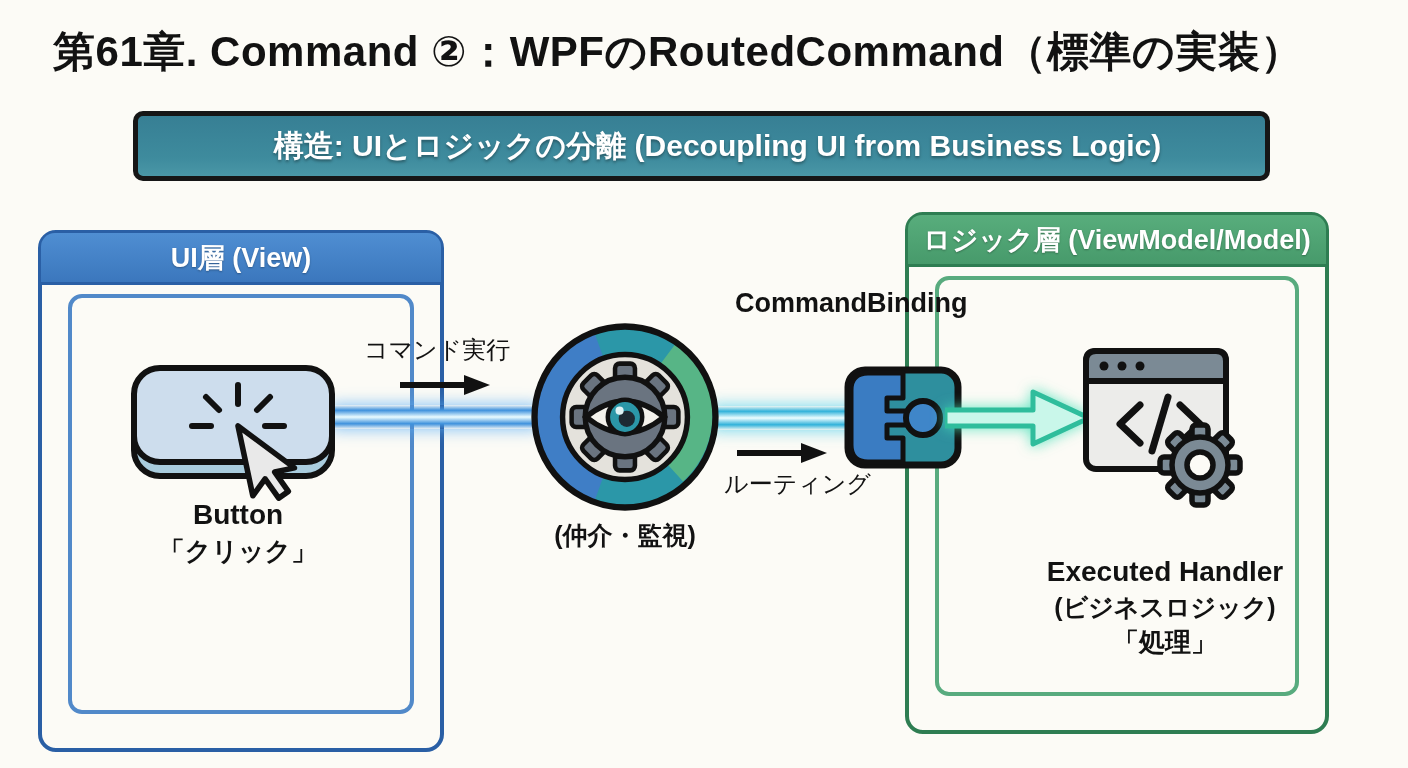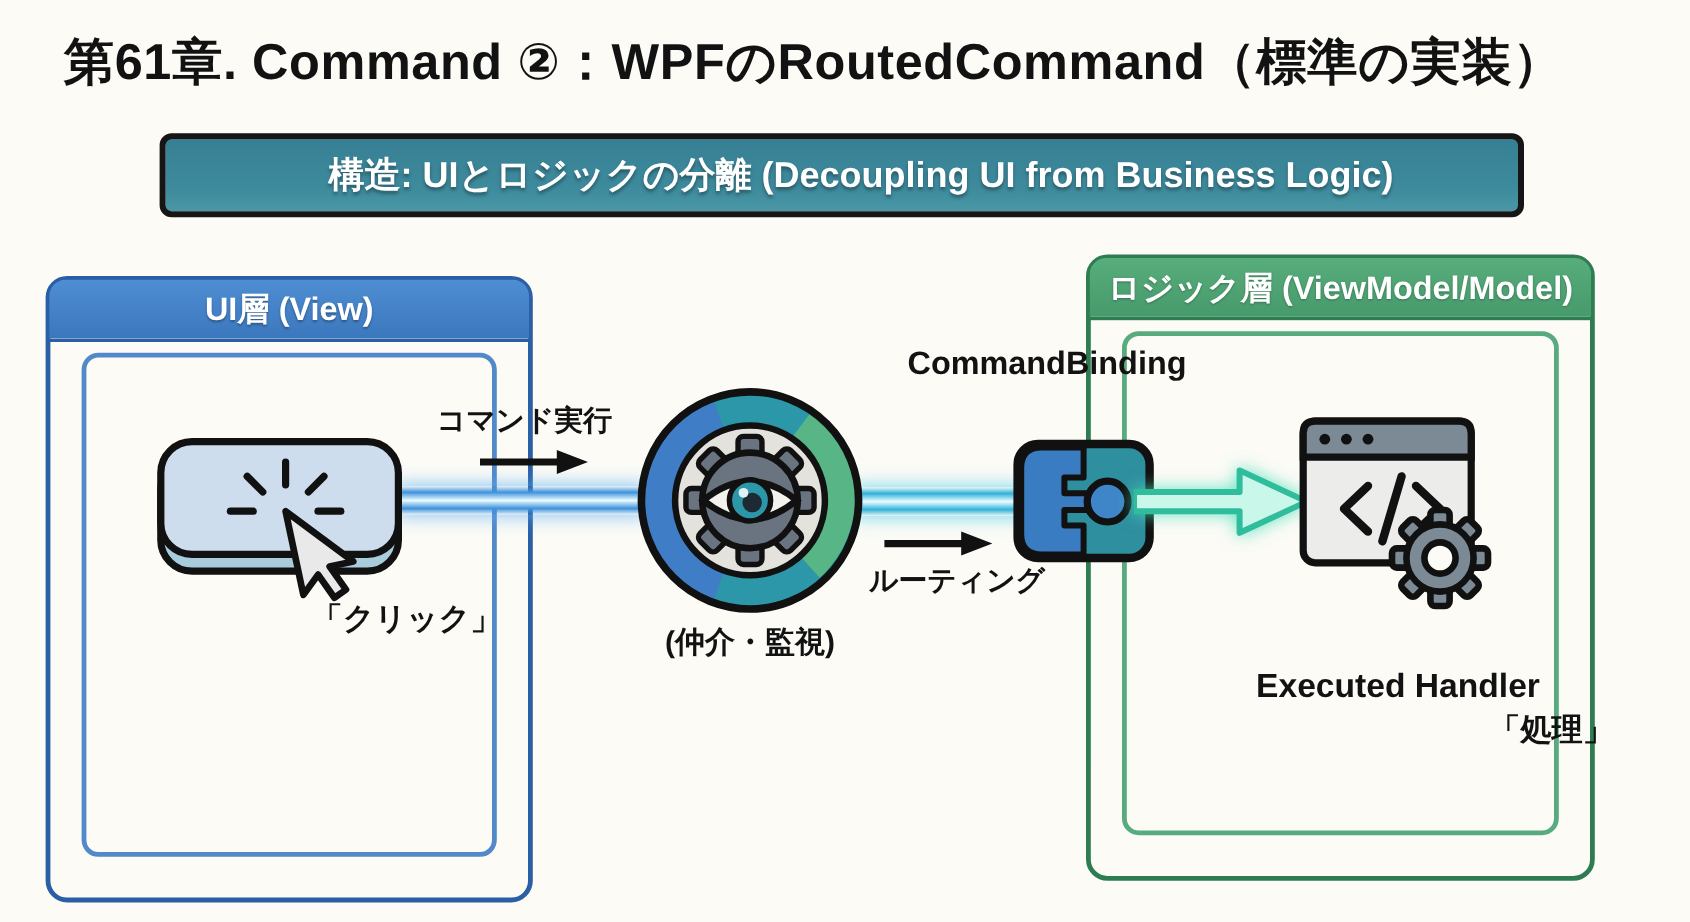--- a/index.html
+++ b/index.html
@@ -78,30 +78,30 @@
     box-shadow:0 0 16px rgba(70,205,235,0.8);
   }
 
   
   .icon-layer { z-index:3; }
   .green-arrow-svg { filter:drop-shadow(0 0 7px rgba(70,225,185,0.85)); }
 
   
   .flow-label {
     z-index:4; text-align:center;
-    font-size:24px; font-weight:700; color:#121212;
+    font-size:24px; font-weight:400; color:#121212;
   }
 
   
   .caption { z-index:4; text-align:center; color:#121212; font-weight:700; }
   .caption .l1 { font-size:28px; line-height:36px; }
   .caption .l2 { font-size:25px; line-height:34px; }
-  .caption .l3 { font-size:26px; line-height:36px;text-align:right; }
-
-  .binding-label { z-index:4; text-align:center; font-weight:700; color:#121212; }
+  .caption .l3 { font-size:26px; line-height:36px; }
+
+  .binding-label { z-index:4; text-align:left; font-weight:700; color:#121212; }
   .binding-label .l1 { font-size:27px; line-height:33px; }
   .binding-label .l2 { font-size:25px; line-height:33px; }
 </style>
 </head>
 <body>
 
 <div class="abs page-title">第61章. Command ②：WPFのRoutedCommand（標準の実装）</div>
 
 <div class="abs banner">
   <div class="banner-text">構造: UIとロジックの分離 (Decoupling UI from Business Logic)</div>
@@ -249,19 +249,21 @@
       </g>
     <g transform="rotate(315 120 120)">
         <rect x="142" y="112" width="18" height="16" rx="4"></rect>
       </g>
     <circle cx="120" cy="120" r="28"></circle>
     <circle cx="120" cy="120" r="13" fill="#fcfbf6"></circle>
   </g>
 </svg>
 
 <div class="abs caption" style="left:58px; top:497px; width:360px;">
+  <div class="l1">Button</div>
   <div class="l3">「クリック」</div>
 </div>
 
 <div class="abs caption" style="left:985px; top:512px; width:360px;margin-top:42px;">
   <div class="l1">Executed Handler</div>
+  <div class="l2">(ビジネスロジック)</div>
   <div class="l3">「処理」</div>
 </div>
 
 </body></html>

